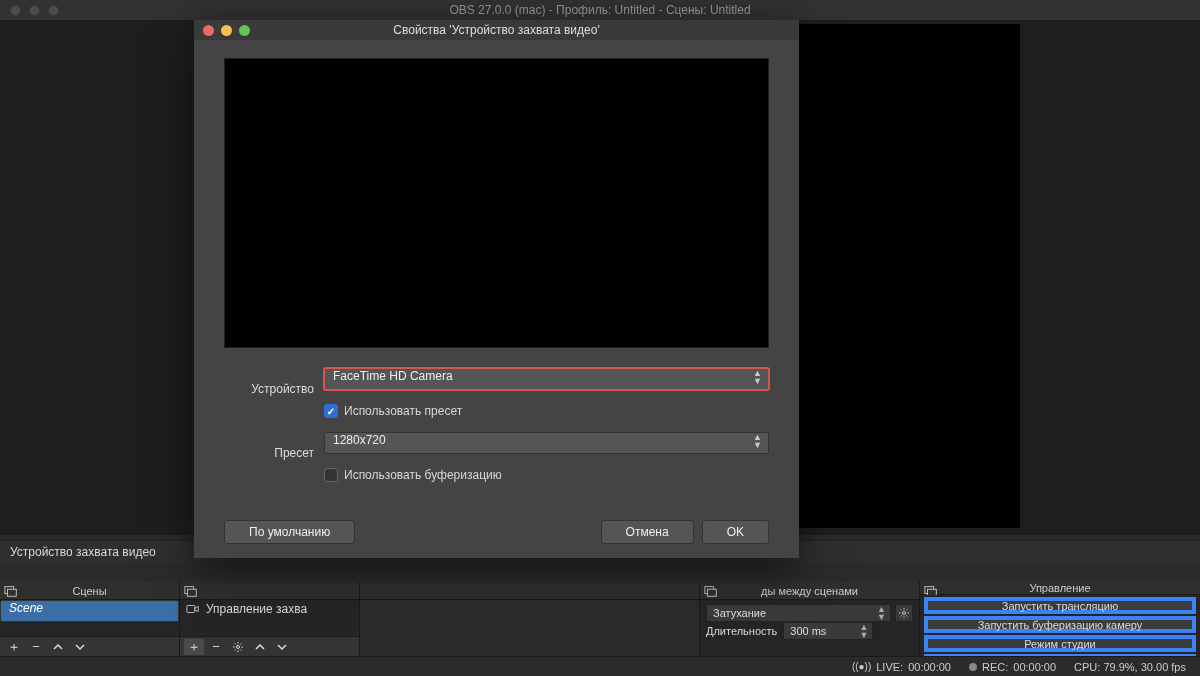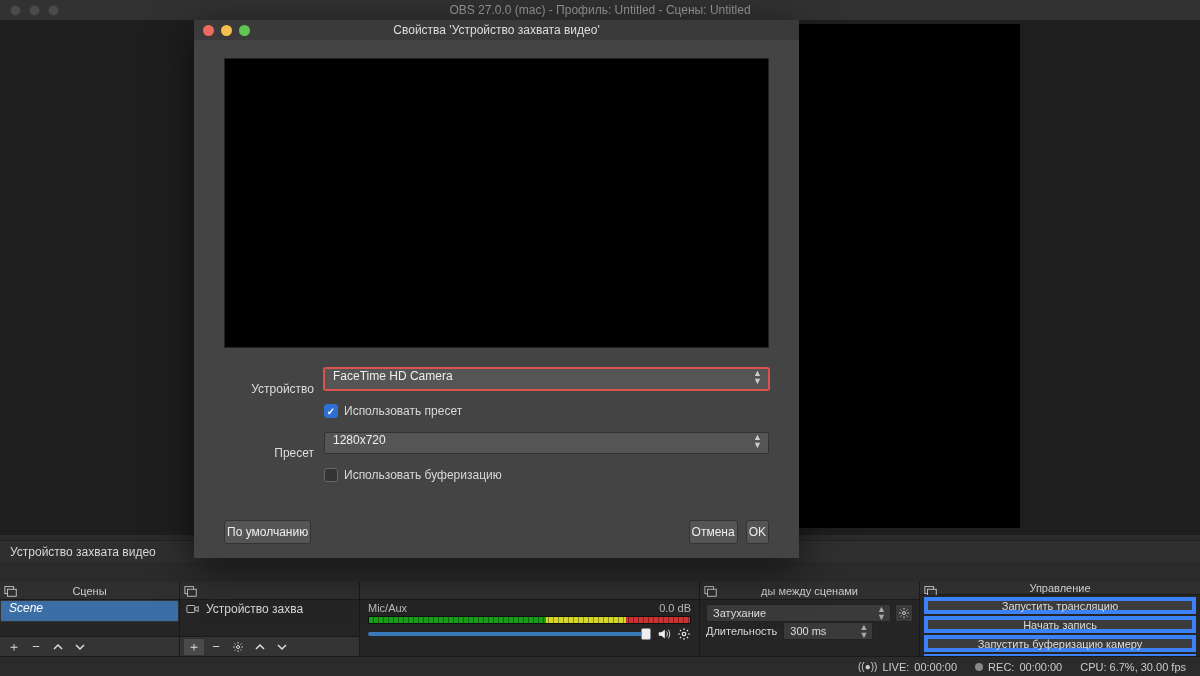--- a/index.html
+++ b/index.html
@@ -82,21 +82,21 @@
 .form-control { flex: 1; position: relative; }
 .sel { background: #555; border: 1px solid #333; height: 22px; display: flex; align-items: flex-start; padding: 0 8px; color: #eee; font-size: 12px; position: relative; border-radius: 2px; }
 .sel .arrows { position: absolute; right: 6px; font-size: 9px; line-height: 8px; color: #ccc; display: flex; flex-direction: column; }
 .sel.highlighted-red { outline: 2px solid #d9534f; outline-offset: -1px; }
 .chk-row { display: flex; align-items: center; gap: 6px; margin-left: 100px; }
 .chk { width: 14px; height: 14px; border-radius: 3px; border: 1px solid #666; background: #333; display: flex; align-items: center; justify-content: center; }
 .chk.checked { background: #2e6fd6; border-color: #2e6fd6; }
 .chk.checked::after { content: "✓"; color: #fff; font-size: 10px; font-weight: bold; }
 
 .dlg-buttons { margin-top: auto; padding: 10px 30px 14px; display: flex; align-items: center; gap: 8px; }
-.dlg-btn { background: #555; border: 1px solid #333; padding: 4px 2px; color: #eee; font-size: 12px; border-radius: 3px; cursor: pointer; }
+.dlg-btn { background: #555; border: 1px solid #333; padding: 4px 24px; color: #eee; font-size: 12px; border-radius: 3px; cursor: pointer; }
 .dlg-spacer { flex: 1; }
 
 svg { display: block; }
 </style>
 </head>
 <body>
 
 <div class="main-titlebar">
   <div class="traffic-lights">
     <div class="tl"></div>
@@ -154,21 +154,21 @@
       </span>
     </div>
     <div class="panel-body">
       <div class="src-row">
         <span class="src-eye">
           <svg viewBox="0 0 16 16" width="14" height="14">
               <rect x="1" y="4" width="9" height="8" rx="1" fill="none" stroke="currentColor"></rect>
               <path d="M10 7 L14 5 L14 11 L10 9 Z" fill="none" stroke="currentColor"></path>
             </svg>
         </span>
-        <span>Устройство захва</span>
+        <span>Управление захва</span>
       </div>
     </div>
     <div class="panel-footer">
       <div class="ftr-btn" style="background:#4a4a4a">＋</div>
       <div class="ftr-btn">−</div>
       <div class="ftr-btn">
           <svg width="12" height="12" viewBox="0 0 24 24">
             <circle cx="12" cy="12" r="3" fill="none" stroke="currentColor" stroke-width="2"></circle>
             <path d="M12 2v3M12 19v3M2 12h3M19 12h3M5 5l2 2M17 17l2 2M5 19l2-2M17 7l2-2" stroke="currentColor" stroke-width="2"></path>
           </svg>
@@ -181,46 +181,20 @@
       <div class="ftr-btn">
           <svg width="12" height="12" viewBox="0 0 12 12">
             <path d="M2 4 L6 8 L10 4" fill="none" stroke="currentColor" stroke-width="1.5"></path>
           </svg>
         </div>
     </div>
   </div>
 
   <div class="panel mixer-panel">
     <div class="panel-header"></div>
-    <div class="panel-body">
-      <div class="mixer-row">
-        <div class="mixer-top">
-          <span>Mic/Aux</span>
-          <span>0.0 dB</span>
-        </div>
-        <div class="vu"></div>
-        <div class="slider-row">
-          <div class="slider-track">
-              <div class="slider-thumb"></div>
-            </div>
-          <span class="spk">
-              <svg viewBox="0 0 16 16" width="14" height="14" fill="currentColor">
-                <path d="M2 6h3l4-3v10l-4-3H2z"></path>
-                <path d="M11 5c1 1 1 5 0 6M13 3c2 2 2 8 0 10" fill="none" stroke="currentColor"></path>
-              </svg>
-            </span>
-          <span class="gear">
-              <svg viewBox="0 0 24 24" width="14" height="14">
-                <circle cx="12" cy="12" r="3" fill="none" stroke="currentColor" stroke-width="2"></circle>
-                <path d="M12 2v3M12 19v3M2 12h3M19 12h3M5 5l2 2M17 17l2 2M5 19l2-2M17 7l2-2" stroke="currentColor" stroke-width="2"></path>
-              </svg>
-            </span>
-        </div>
-      </div>
-    </div>
   </div>
 
   <div class="panel transitions-panel">
     <div class="panel-header">
       <span>ды между сценами</span>
       <span class="dock-icon">
         <svg viewBox="0 0 16 16" width="14" height="14">
             <rect x="1" y="3" width="10" height="8" fill="none" stroke="currentColor"></rect>
             <rect x="4" y="6" width="10" height="8" fill="#2f2f2f" stroke="currentColor"></rect>
           </svg>
@@ -254,21 +228,20 @@
       <span class="dock-icon">
         <svg viewBox="0 0 16 16" width="14" height="14">
             <rect x="1" y="3" width="10" height="8" fill="none" stroke="currentColor"></rect>
             <rect x="4" y="6" width="10" height="8" fill="#2f2f2f" stroke="currentColor"></rect>
           </svg>
       </span>
       <span>Управление</span>
     </div>
     <div class="panel-body ctrl-body">
       <div class="ctrl-btn">Запустить трансляцию</div>
-      <div class="ctrl-btn">Начать запись</div>
       <div class="ctrl-btn">Запустить буферизацию камеру</div>
       <div class="ctrl-btn">Режим студии</div>
       <div class="ctrl-btn">Настройки</div>
       <div class="ctrl-btn">Выход</div>
     </div>
   </div>
 
 </div>
 
 <div class="status-bar">
@@ -276,21 +249,21 @@
     <span class="live-icon">((●))</span>
     <span>LIVE:</span>
     <span>00:00:00</span>
   </div>
   <div class="status-item">
     <span class="dot"></span>
     <span>REC:</span>
     <span>00:00:00</span>
   </div>
   <div class="status-item">
-    <span>CPU: 6.7%, 30.00 fps</span>
+    <span>CPU: 79.9%, 30.00 fps</span>
   </div>
 </div>
 
 <div class="dialog">
   <div class="dlg-titlebar">
     <div class="dlg-tl">
       <div class="r"></div>
       <div class="y"></div>
       <div class="g"></div>
     </div>

